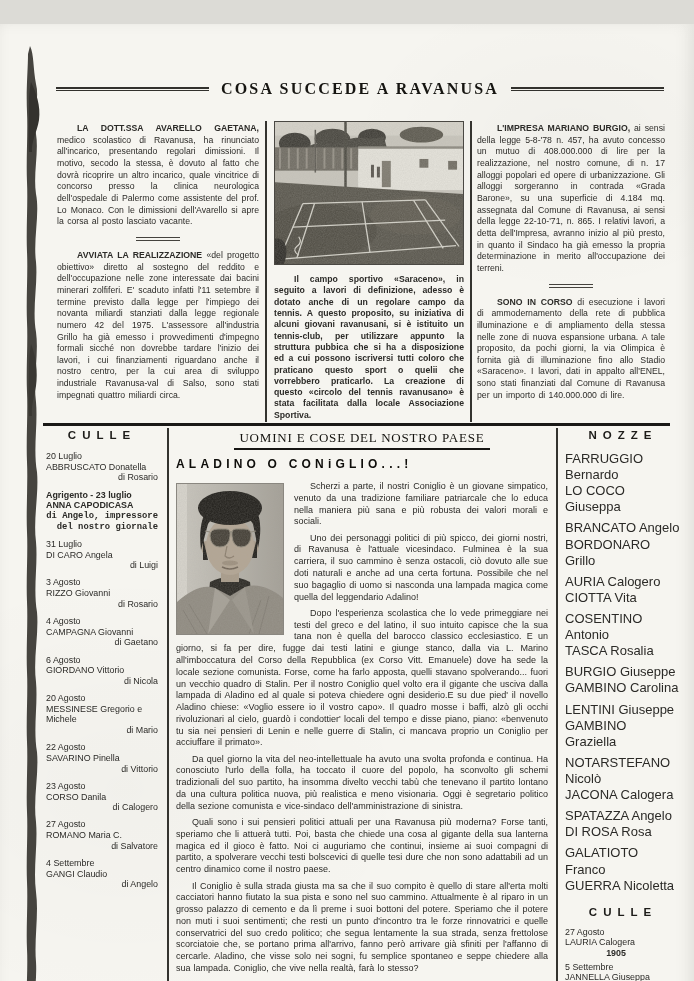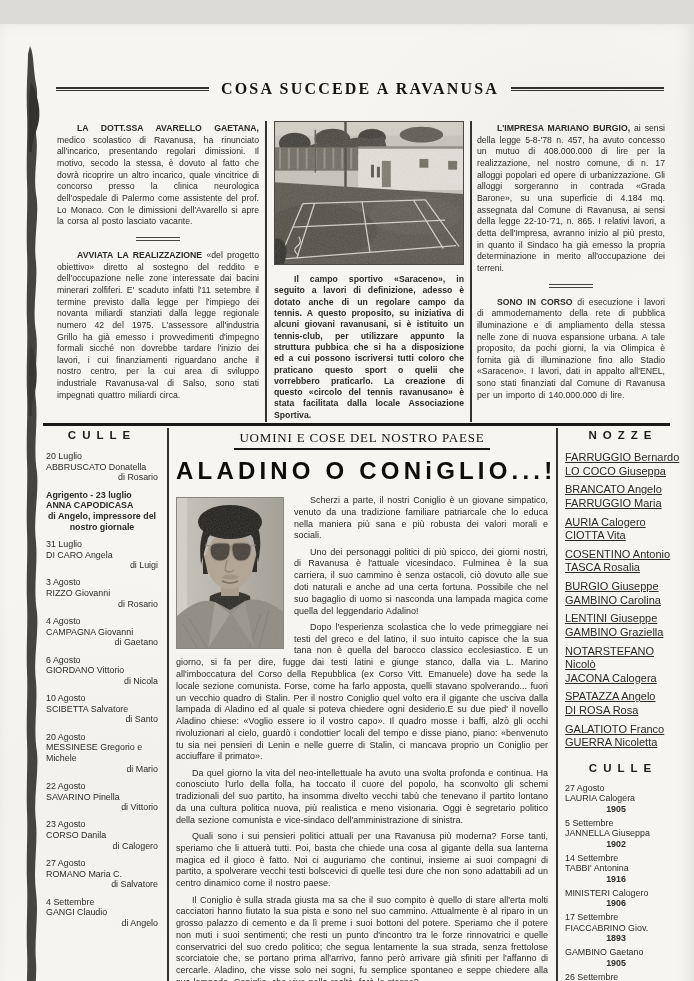--- a/index.html
+++ b/index.html
@@ -46,39 +46,39 @@
 
   
   .section-title{font-weight:bold;font-size:11.5px;letter-spacing:6px;text-align:center;
     margin:0 0 10px;color:#1d1c19;}
 
   
   .culle-col{position:absolute;left:46px;top:405px;width:112px;}
   .c-entry{font-size:8.9px;line-height:1.2;margin-bottom:6.5px;}
   .c-note{text-align:right;}
   .c-special{font-weight:bold;}
-  .c-special .c-note{text-align:center;}
+  .c-special .c-note{text-align:right;font-family:Liberation Mono, monospace;}
 
   
   .main-col{position:absolute;left:176px;top:404px;width:372px;}
   .banner-wrap{text-align:center;margin-bottom:7px;}
   .banner{display:inline-block;font-family:"Liberation Serif", serif;font-weight:normal;
     font-size:13px;letter-spacing:0.8px;margin:0;padding:0 5px 2px;border-bottom:2.5px solid #161513;
     color:#14130f;white-space:nowrap;}
-  .headline{font-weight:bold;font-size:24px;letter-spacing:4.2px;margin:4px 0 10px;
+  .headline{font-weight:bold;font-size:12px;letter-spacing:4.2px;margin:4px 0 10px;
     white-space:nowrap;color:#0e0d0a;}
   .feature-body p{font-size:9px;line-height:1.31;text-align:justify;text-indent:16px;
     margin:0 0 4.5px;word-spacing:0.6px;}
   .portrait{float:left;width:108px;height:152px;margin:2px 10px 4px 0;border:1px solid #8a8780;
     background:#b7b3aa;overflow:hidden;}
   .portrait svg{display:block;width:100%;height:100%;}
 
   
   .nozze-col{position:absolute;left:565px;top:405px;width:116px;}
-  .n-couple{font-size:11px;line-height:1.24;margin-bottom:5px;text-decoration:underline;}
+  .n-couple{font-size:13px;line-height:1.24;margin-bottom:5px;}
   .lutti-title{margin:12px 0 9px;}
   .l-entry{font-size:8.9px;line-height:1.18;margin-bottom:3.5px;}
   .l-year{text-align:center;font-weight:bold;padding-right:14px;}
 </style>
 </head>
 <body>
 
 <div class="page">
 
   <svg class="scan-edge" width="50" height="981" viewBox="0 0 50 981" aria-hidden="true">
@@ -197,25 +197,20 @@
         <div>4 Agosto</div>
         <div>CAMPAGNA Giovanni</div>
         <div class="c-note">di Gaetano</div>
       </div>
     <div class="c-entry">
         <div>6 Agosto</div>
         <div>GIORDANO Vittorio</div>
         <div class="c-note">di Nicola</div>
       </div>
     <div class="c-entry">
-        <div>10 Agosto</div>
-        <div>SCIBETTA Salvatore</div>
-        <div class="c-note">di Santo</div>
-      </div>
-    <div class="c-entry">
         <div>20 Agosto</div>
         <div>MESSINESE Gregorio e Michele</div>
         <div class="c-note">di Mario</div>
       </div>
     <div class="c-entry">
         <div>22 Agosto</div>
         <div>SAVARINO Pinella</div>
         <div class="c-note">di Vittorio</div>
       </div>
     <div class="c-entry">
@@ -293,21 +288,21 @@
   </div>
 
   <div class="nozze-col">
     <h2 class="section-title">NOZZE</h2>
     <div class="n-couple">
         <div>FARRUGGIO Bernardo</div>
         <div>LO COCO Giuseppa</div>
       </div>
     <div class="n-couple">
         <div>BRANCATO Angelo</div>
-        <div>FARRUGGIO Maria</div>
+        <div>BORDONARO Grillo</div>
       </div>
     <div class="n-couple">
         <div>AURIA Calogero</div>
         <div>CIOTTA Vita</div>
       </div>
     <div class="n-couple">
         <div>COSENTINO Antonio</div>
         <div>TASCA Rosalia</div>
       </div>
     <div class="n-couple">

